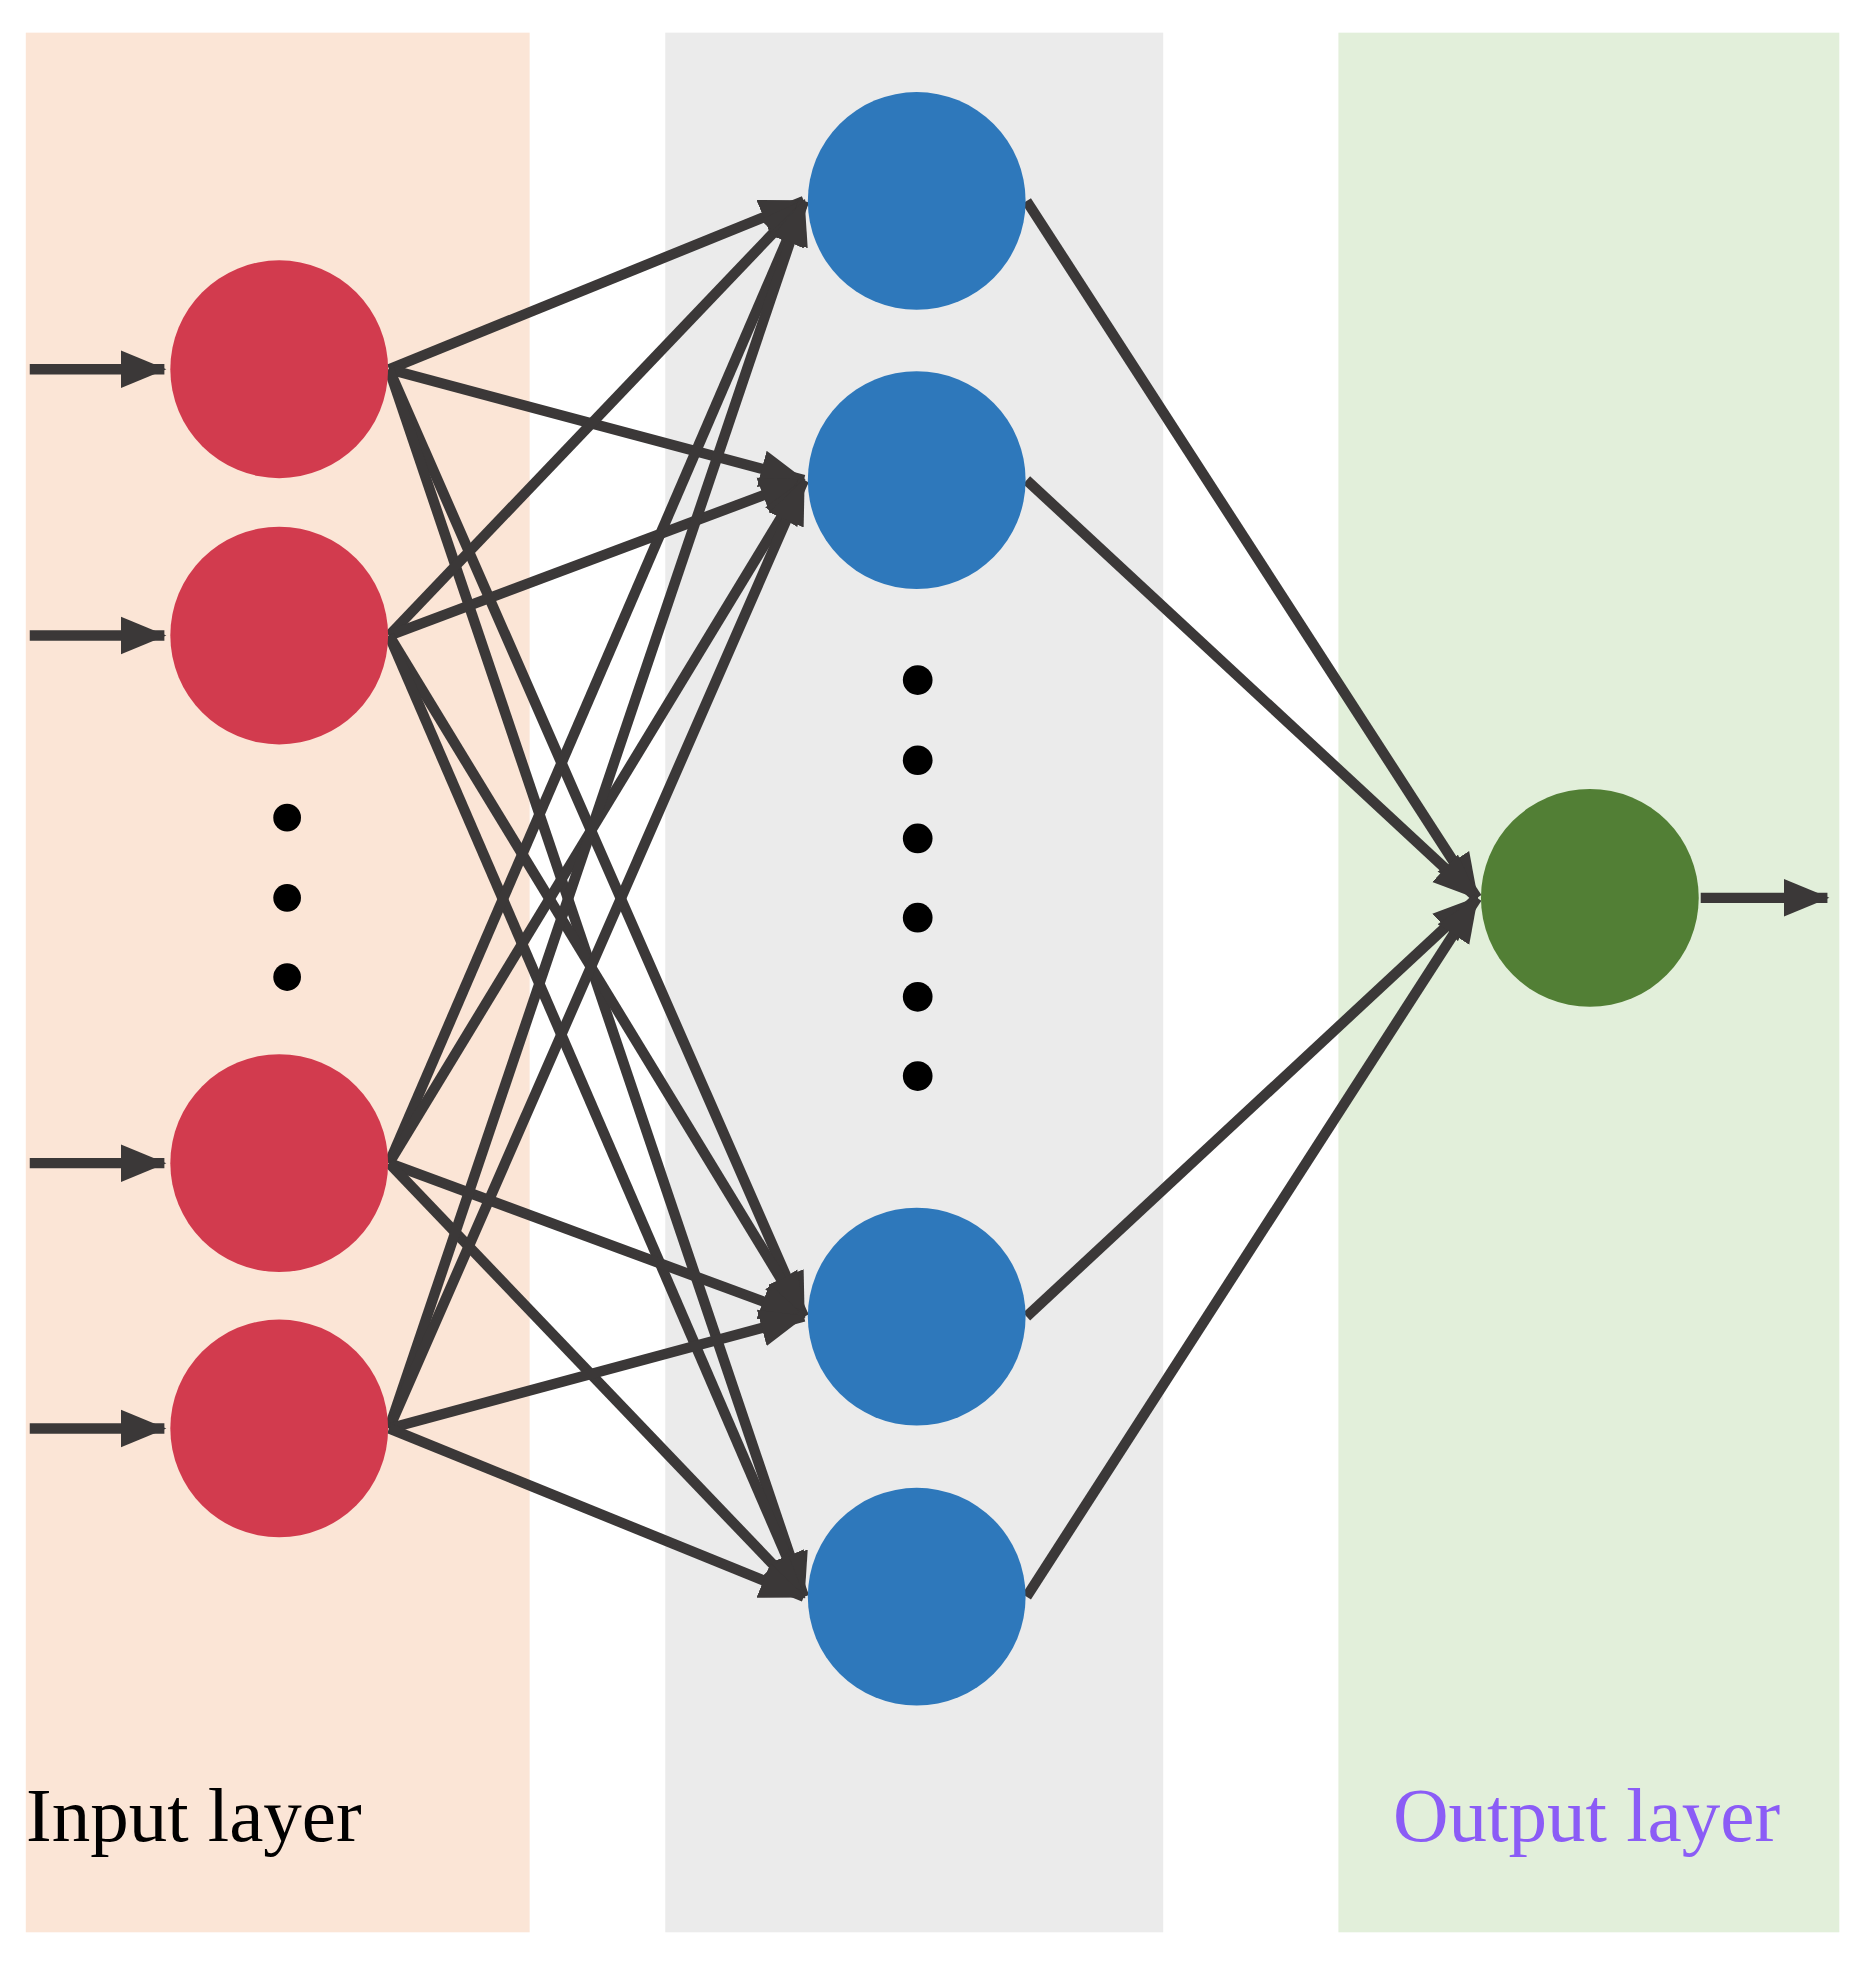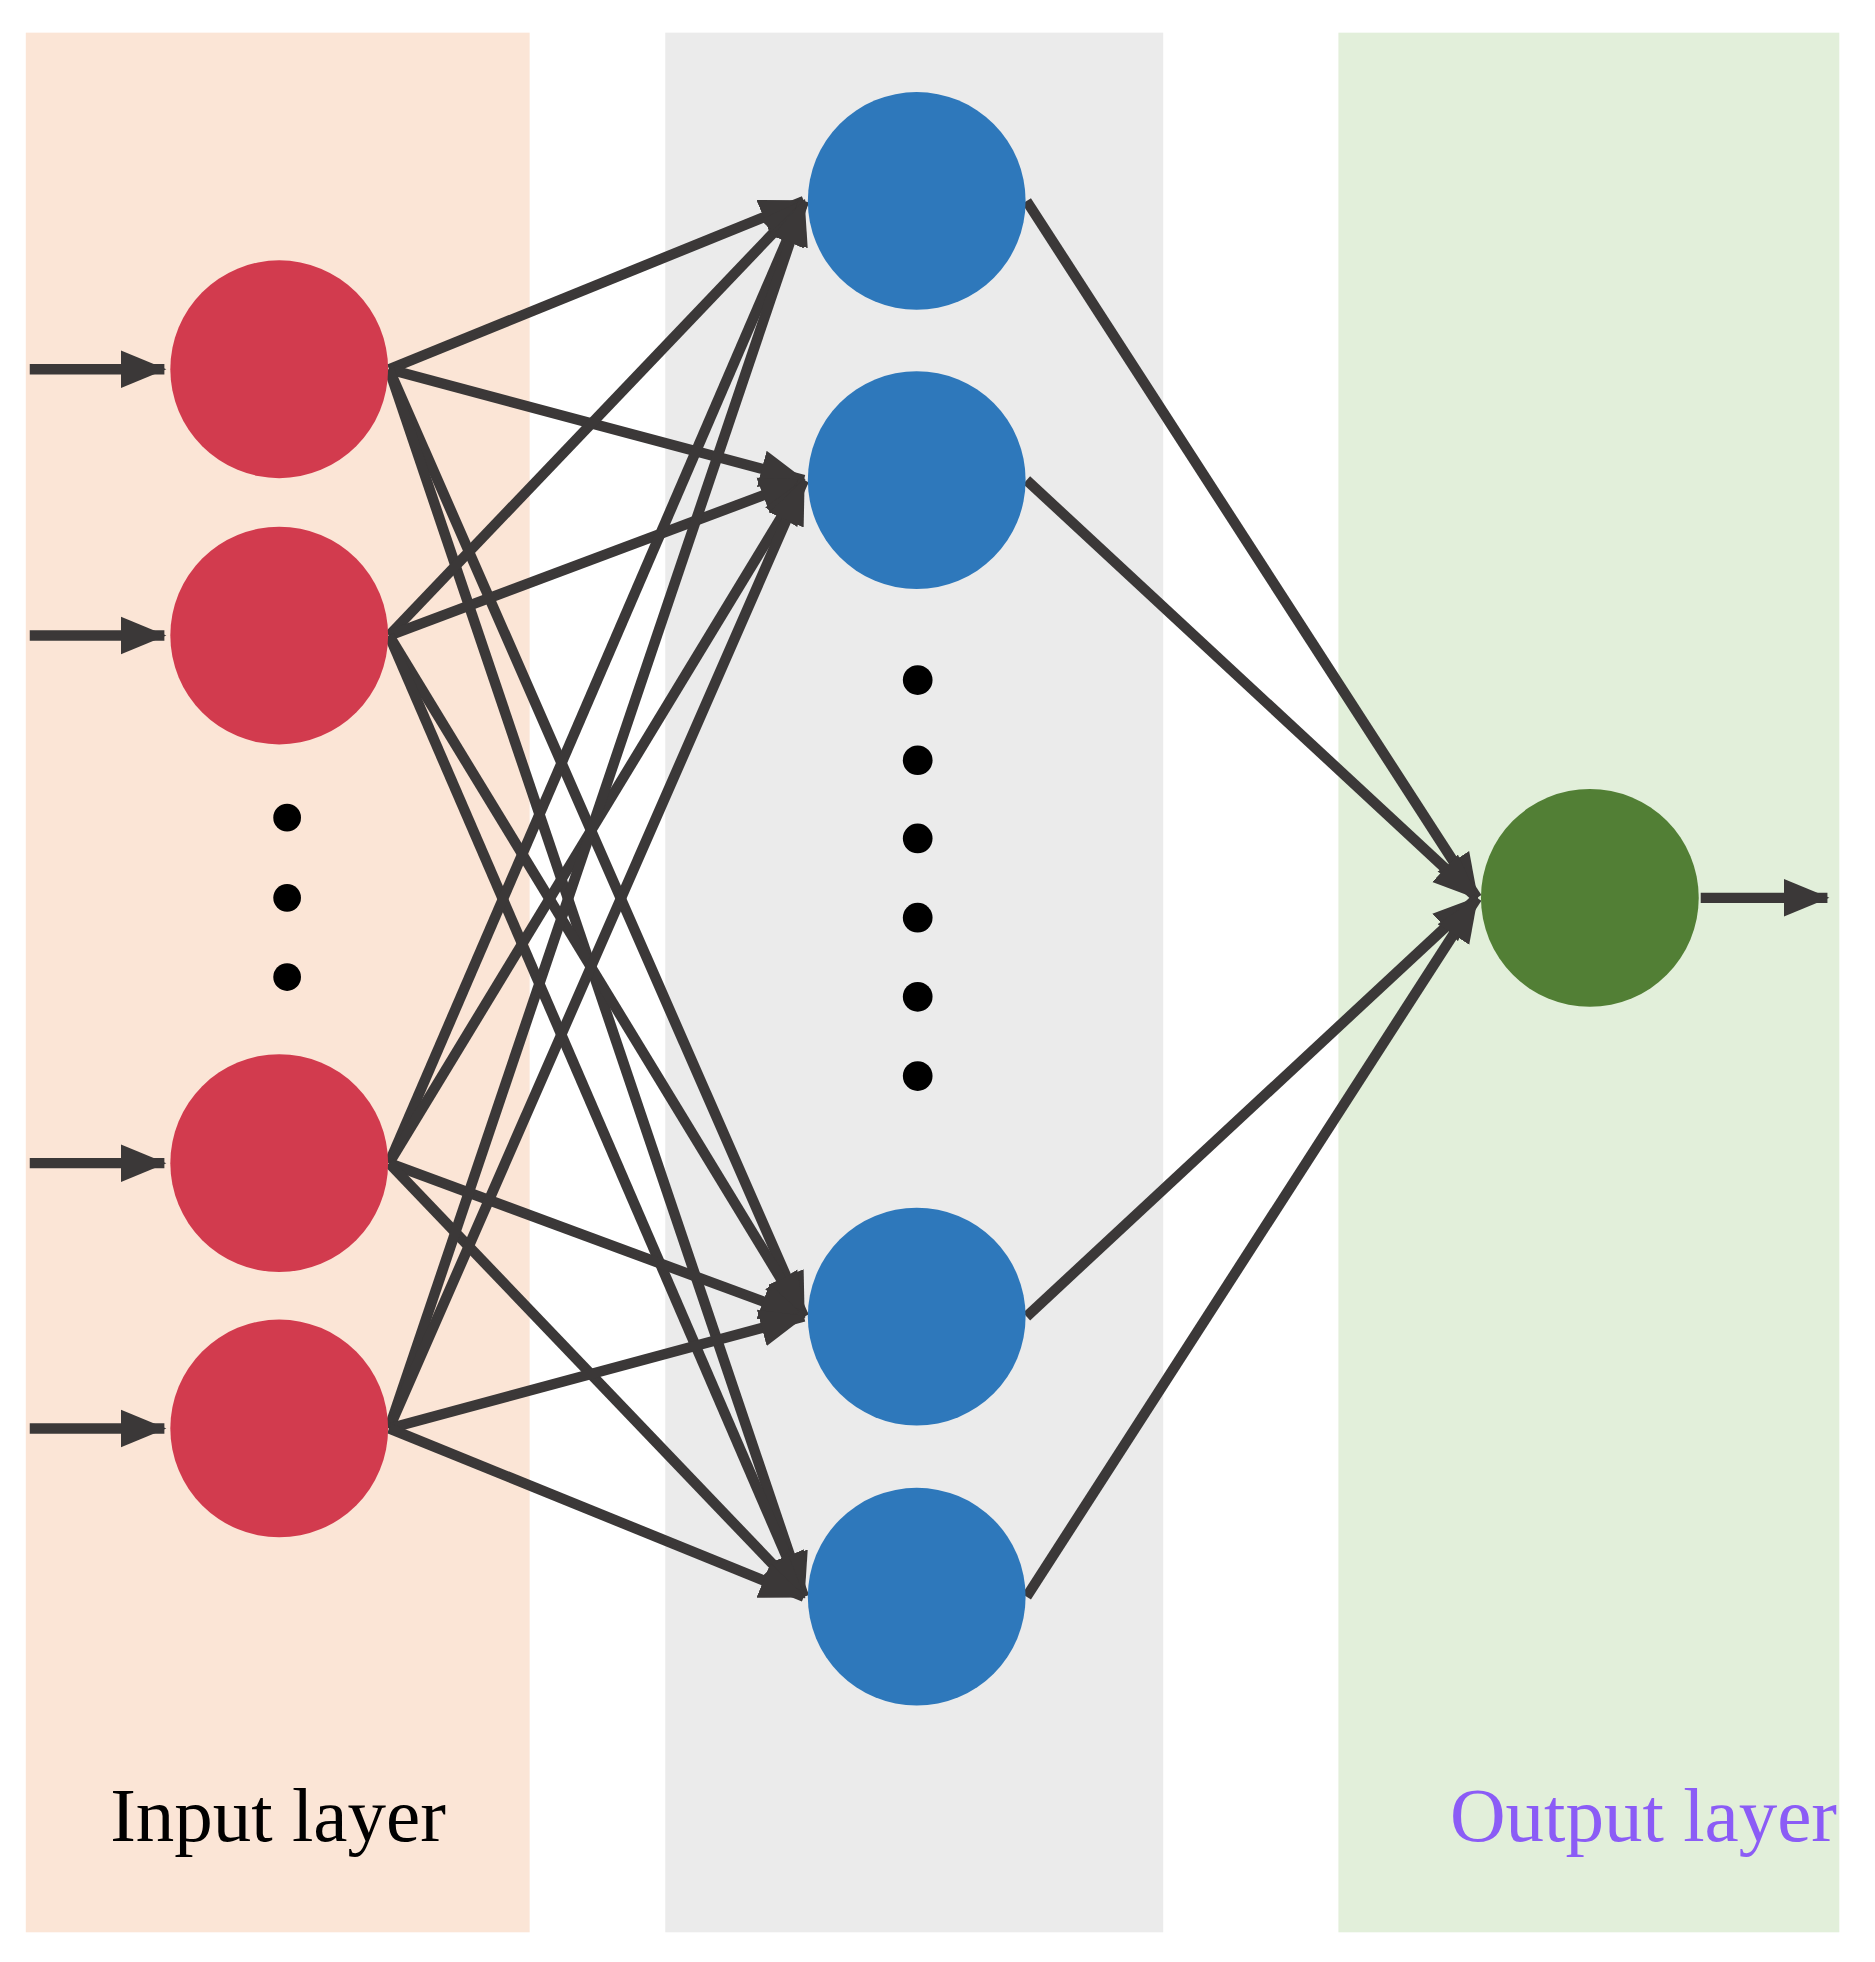--- a/index.html
+++ b/index.html
@@ -15,21 +15,21 @@
     font-family: "Liberation Serif", "DejaVu Serif", serif;
     overflow: hidden;
   }
   #nn-svg {
     position: absolute;
     left: 0;
     top: 0;
   }
   .layer-label {
     position: absolute;
-    text-align: center;
+    text-align: left;
     font-size: 77px;
     line-height: 1;
     color: #000000;
     letter-spacing: 0px;
     white-space: nowrap;
   }
 </style>
 </head>
 <body>
 

